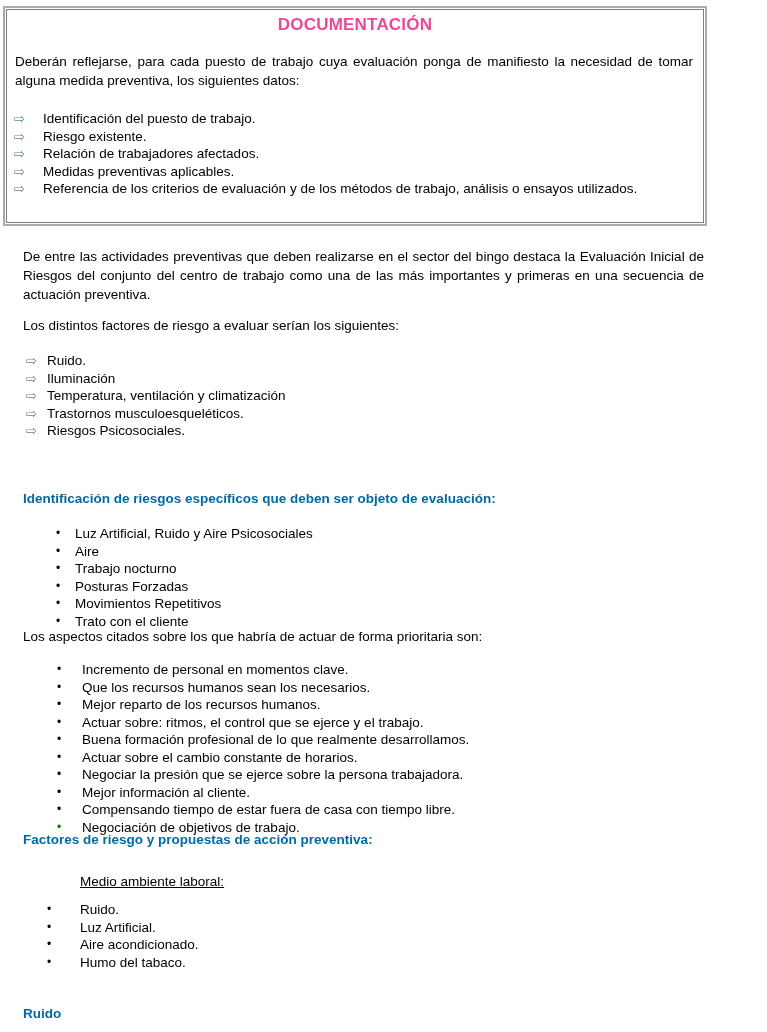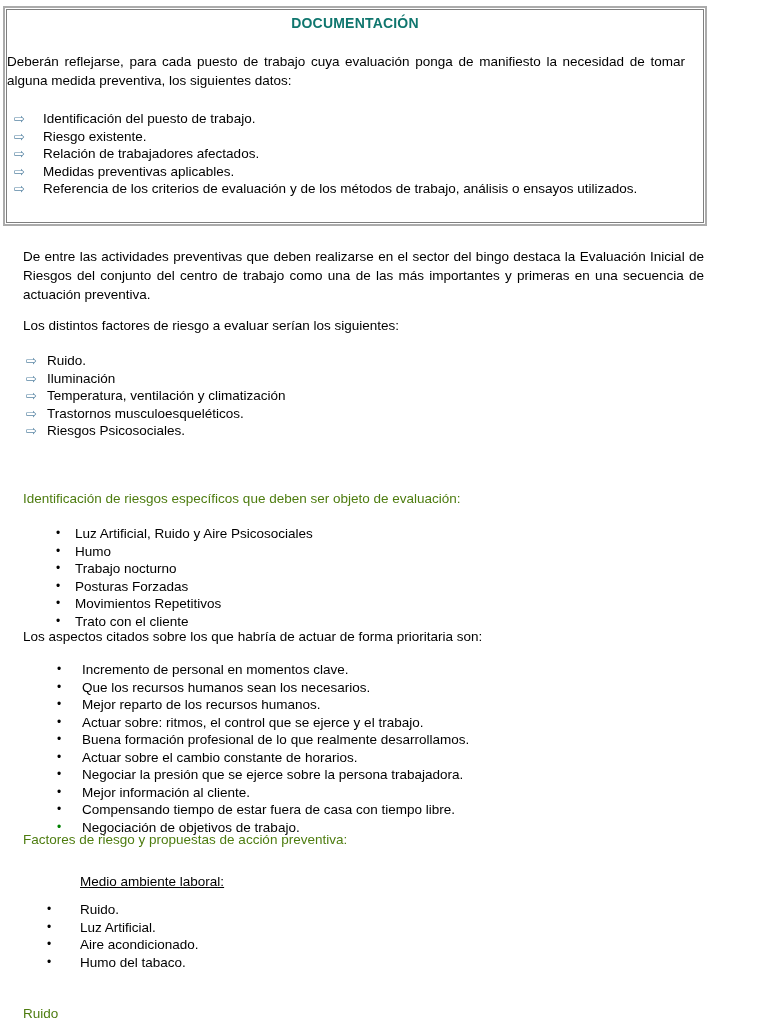--- a/index.html
+++ b/index.html
@@ -9,40 +9,40 @@
     font-size:13.5px;color:#000;overflow:hidden;
   }
   
   .doc-box{
     position:absolute;left:6px;top:9px;width:696px;height:212px;
     border:1px solid #7f7f7f;outline:2px solid #ababab;outline-offset:1px;
     background:#fff;
   }
   .box-title{
     position:absolute;top:5px;left:0;width:100%;text-align:center;
-    font-weight:bold;color:#0f766e;font-size:14px;letter-spacing:.2px;
+    font-weight:bold;color:#ec4899;font-size:17px;letter-spacing:.2px;
   }
   .box-intro{
-    position:absolute;top:42px;left:0;width:678px;
+    position:absolute;top:42px;left:8px;width:678px;
     line-height:19px;text-align:justify;
   }
   .box-list{position:absolute;top:100px;left:7px;width:684px;}
   .arrow-li{display:flex;line-height:17.5px;}
   .arrow-li .m{flex:none;color:#5b87a5;font-size:13px;}
   .box-list .arrow-li .m{width:29px;}
   .outer-arrow-list{position:absolute;left:26px;top:352px;width:660px;}
   .outer-arrow-list .arrow-li .m{width:21px;}
 
   .para{position:absolute;left:23px;width:681px;line-height:19px;}
   .justify{text-align:justify;}
   #para1{top:247px;}
   #para2{top:316px;}
   #para3{top:627px;}
 
-  .heading{position:absolute;left:23px;font-weight:normal;color:#4d7c0f;line-height:18px;}
+  .heading{position:absolute;left:23px;font-weight:bold;color:#0369a1;line-height:18px;}
   #heading-specific{top:490px;}
   #heading-factors{top:831px;}
   #heading-ruido{top:1005px;}
 
   .blist{position:absolute;}
   .b-li{display:flex;line-height:17.5px;}
   .b-li .m{flex:none;font-size:12px;}
   #specific-list{left:56px;top:525px;width:620px;}
   #specific-list .m{width:19px;}
   #priority-list{left:57px;top:661px;width:630px;}
@@ -112,21 +112,21 @@
   </div>
 
   <div class="heading" id="heading-specific">Identificación de riesgos específicos que deben ser objeto de evaluación:</div>
   <div class="blist" id="specific-list">
     <div class="b-li">
       <span class="m">•</span>
       <span>Luz Artificial, Ruido y Aire Psicosociales</span>
     </div>
     <div class="b-li">
       <span class="m">•</span>
-      <span>Humo</span>
+      <span>Aire</span>
     </div>
     <div class="b-li">
       <span class="m">•</span>
       <span>Trabajo nocturno</span>
     </div>
     <div class="b-li">
       <span class="m">•</span>
       <span>Posturas Forzadas</span>
     </div>
     <div class="b-li">

